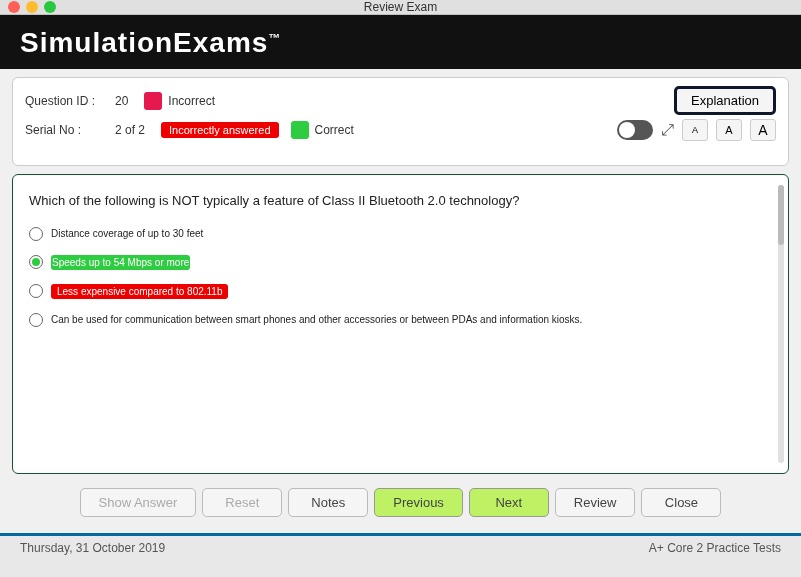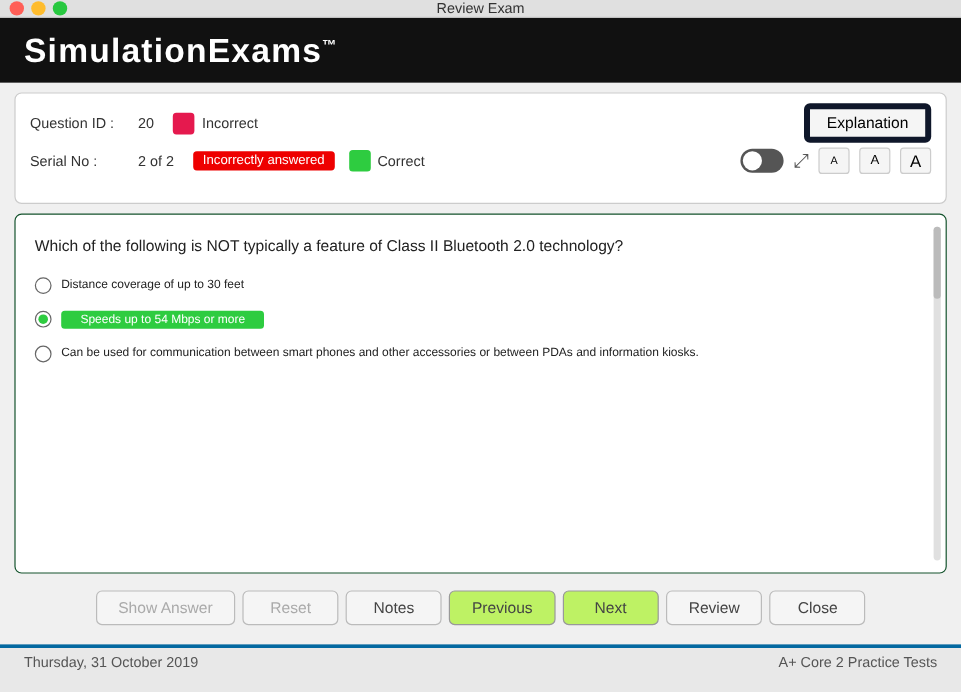--- a/index.html
+++ b/index.html
@@ -117,21 +117,21 @@
     .status-dot-green {
       width: 18px;
       height: 18px;
       background: #2ecc40;
       border-radius: 3px;
       margin-right: 6px;
       display: inline-block;
     }
     .explanation-btn {
       background: #f5f5f5;
-      border: 5px solid #0f172a;
+      border: 3px solid #0f172a;
       border-radius: 5px;
       padding: 4px 14px;
       font-size: 13px;
       cursor: pointer;
       margin-left: auto;
     }
     .right-controls {
       display: flex;
       align-items: center;
       gap: 8px;
@@ -211,21 +211,21 @@
     }
     .radio-filled {
       width: 8px;
       height: 8px;
       border-radius: 50%;
       background: #2ecc40;
     }
     .option-correct {
       background: #2ecc40;
       color: #fff;
-      padding: 2px 16px;
+      padding: 2px 1px;
       border-radius: 3px;
     }
     .option-incorrect {
       background: #e00;
       color: #fff;
       padding: 2px 6px;
       border-radius: 3px;
     }
     .option-normal {
       color: #222;
@@ -355,20 +355,24 @@
         <span class="option-normal">Distance coverage of up to 30 feet</span>
       </div>
 
       <div class="option">
         <div class="radio-circle">
           <div class="radio-filled"></div>
         </div>
         <span class="option-correct">Speeds up to 54 Mbps or more</span>
       </div>
 
+      <div class="option">
+        <div class="radio-circle"></div>
+        <span class="option-incorrect">Less expensive compared to 802.11b</span>
+      </div>
 
       <div class="option">
         <div class="radio-circle"></div>
         <span class="option-normal">Can be used for communication between smart phones and other accessories or between PDAs and information kiosks.</span>
       </div>
 
       <div class="scrollbar-track">
         <div class="scrollbar-thumb"></div>
       </div>
     </div>

